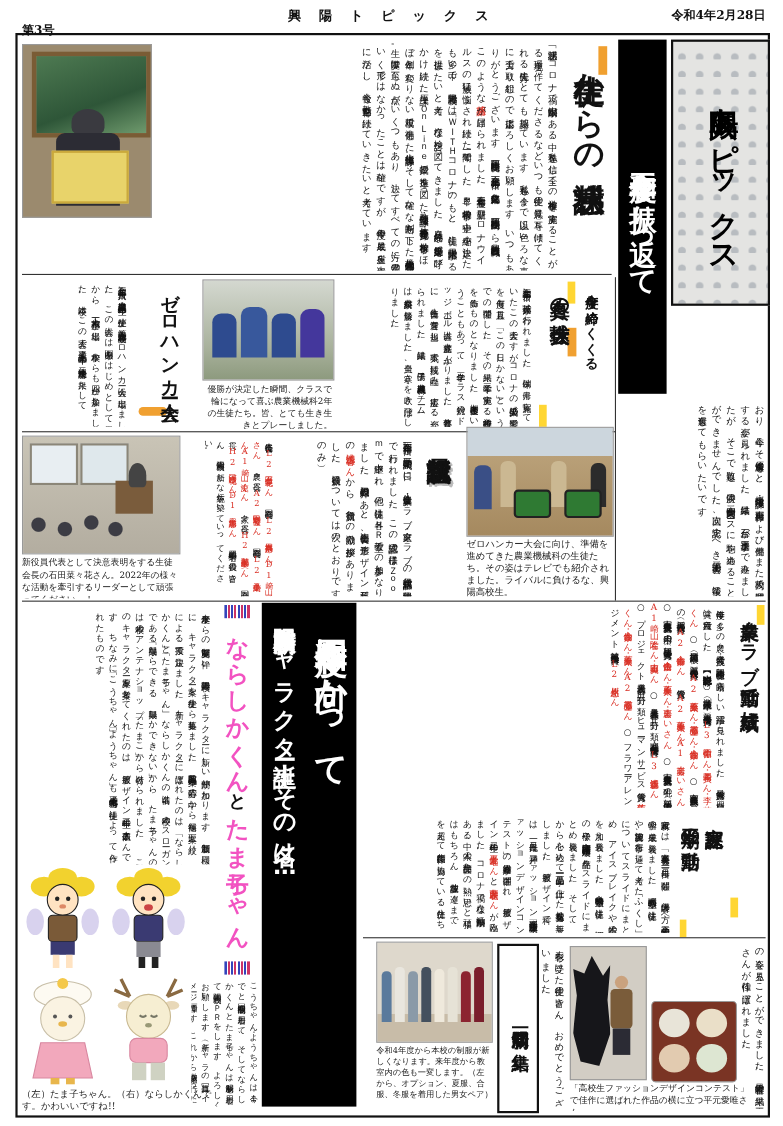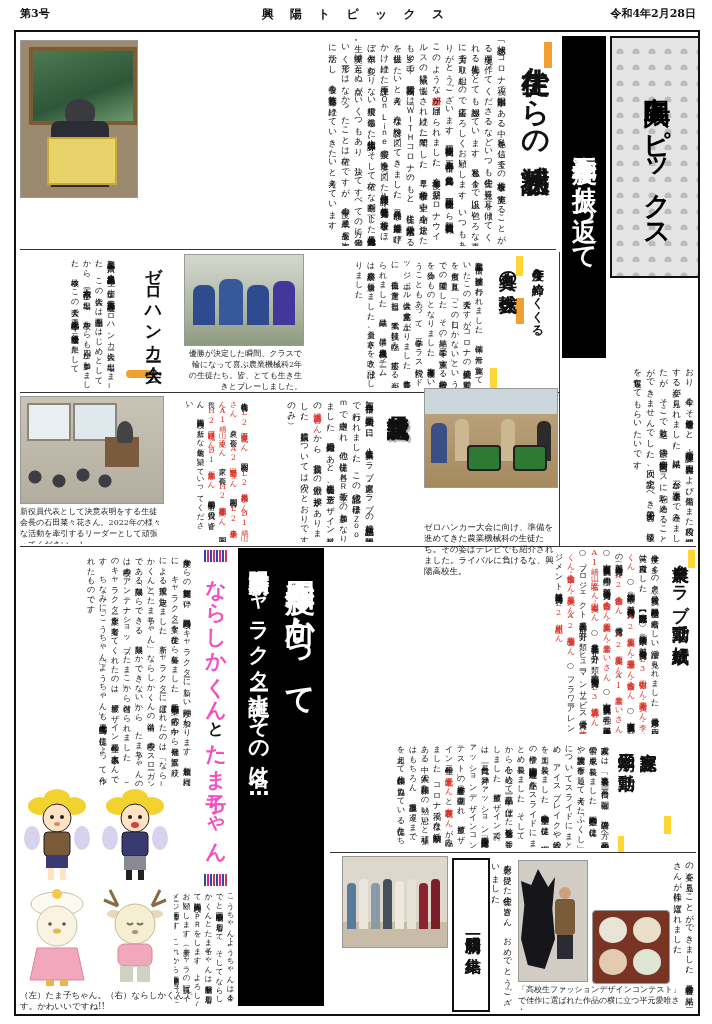--- a/index.html
+++ b/index.html
@@ -16,21 +16,21 @@
   .qr{background:repeating-conic-gradient(#000 0 25%,#fff 0 50%) 0 0/8px 8px;border:2px solid #fff;outline:1px solid #333;}
   .deco{background:repeating-linear-gradient(90deg,#3344bb 0 2px,#fff 2px 3px,#cc3366 3px 5px,#fff 5px 6px);}
   .accent-o{background:#f0a030;}
   .accent-y{background:#ffd633;}
 </style>
 </head>
 <body>
 
 <div id="page">
 
-  <div class="abs" style="left:20px;top:6px;font-size:11px;font-weight:bold;">第3号</div>
+  <div class="abs" style="left:20px;top:20px;font-size:11px;font-weight:bold;">第3号</div>
   <div class="abs" style="left:0;top:6px;width:712px;text-align:center;font-size:12px;font-weight:bold;letter-spacing:6px;">興 陽 ト ピ ッ ク ス</div>
   <div class="abs" style="right:16px;top:6px;font-size:11px;font-weight:bold;">令和4年2月28日</div>
 
   <div class="abs" style="left:14px;top:30px;width:682px;height:982px;border:2px solid #111;"></div>
 
   <div class="abs" style="left:610px;top:36px;width:86px;height:238px;border:2px solid #111;
        background:#e4e4e2 radial-gradient(circle at 8px 14px,#b8bcc0 3px,transparent 4px);background-size:16px 16px;">
     <div class="v hl" style="position:absolute;left:0;top:8px;width:100%;height:224px;font-size:27px;line-height:82px;text-align:center;color:#000;">興陽トピックス</div>
   </div>
 
@@ -107,21 +107,21 @@
   <div class="cap abs" style="left:20px;top:506px;width:142px;height:38px;">新役員代表として決意表明をする生徒会長の石田菜々花さん。2022年の様々な活動を牽引するリーダーとして頑張ってください。！</div>
 
   <div class="photo abs" style="left:424px;top:388px;width:132px;height:98px;background:linear-gradient(#ccd6dd 0 26%,#b9a078 26%,#a5895f);">
     <div class="abs" style="left:6px;top:34px;width:16px;height:40px;background:#3a4f86;border-radius:6px 6px 0 0;"></div>
     <div class="abs" style="left:30px;top:30px;width:14px;height:42px;background:#cbb892;border-radius:6px 6px 0 0;"></div>
     <div class="abs" style="left:76px;top:30px;width:14px;height:42px;background:#cbb892;border-radius:6px 6px 0 0;"></div>
     <div class="abs" style="left:112px;top:32px;width:14px;height:40px;background:#2b2b2b;border-radius:6px 6px 0 0;"></div>
     <div class="abs" style="left:42px;top:56px;width:30px;height:22px;background:#2f7a33;border-radius:4px;border:2px solid #222;"></div>
     <div class="abs" style="left:88px;top:56px;width:30px;height:22px;background:#2f7a33;border-radius:4px;border:2px solid #222;"></div>
   </div>
-  <div class="cap abs" style="left:424px;top:490px;width:132px;height:54px;font-size:8.5px;margin-top:32px;">ゼロハンカー大会に向け、準備を進めてきた農業機械科の生徒たち。その姿はテレビでも紹介されました。ライバルに負けるな、興陽高校生。</div>
+  <div class="cap abs" style="left:424px;top:490px;width:132px;height:54px;font-size:8.5px;">ゼロハンカー大会に向け、準備を進めてきた農業機械科の生徒たち。その姿はテレビでも紹介されました。ライバルに負けるな、興陽高校生。</div>
 
   <div class="v abs" style="left:564px;top:362px;width:132px;height:180px;line-height:13px;">おり、今年こそ優勝奪還をと、授業中・放課後に車両製作および整備、また校内で運転練習する姿が見られました。結果は、三台が三次予選まで進みましたが、そこで敗退し、決勝の二十四分間耐久レースに駒を進めることができませんでした。次回、記念すべき第二十回大会で、後輩に優勝を奪還してもらいたいです。</div>
 
   <div class="rule abs" style="left:20px;top:546px;width:676px;height:1px;"></div>
 
   <div class="abs" style="left:664px;top:548px;width:32px;height:292px;">
     <div class="accent-y abs" style="left:24px;top:2px;width:7px;height:18px;"></div>
     <div class="accent-y abs" style="left:0px;top:268px;width:7px;height:18px;"></div>
     <div class="v hl" style="position:absolute;left:2px;top:4px;width:28px;height:286px;font-size:17px;line-height:26px;">農業クラブ活動で好成績</div>
   </div>
@@ -172,20 +172,21 @@
   <div class="photo abs" style="left:342px;top:856px;width:104px;height:90px;background:linear-gradient(#ded8cc 0 72%,#c8bca8 72%);">
     <div class="abs" style="left:4px;top:26px;width:9px;height:46px;background:#5a7a9c;border-radius:4px 4px 0 0;"></div>
     <div class="abs" style="left:16px;top:22px;width:9px;height:50px;background:#e9e6de;border-radius:4px 4px 0 0;"></div>
     <div class="abs" style="left:28px;top:26px;width:9px;height:46px;background:#8a9aa8;border-radius:4px 4px 0 0;"></div>
     <div class="abs" style="left:40px;top:22px;width:9px;height:50px;background:#44505e;border-radius:4px 4px 0 0;"></div>
     <div class="abs" style="left:52px;top:24px;width:9px;height:48px;background:#efe9dc;border-radius:4px 4px 0 0;"></div>
     <div class="abs" style="left:64px;top:22px;width:9px;height:50px;background:#e6e2d6;border-radius:4px 4px 0 0;"></div>
     <div class="abs" style="left:76px;top:26px;width:9px;height:46px;background:#8c2430;border-radius:4px 4px 0 0;"></div>
     <div class="abs" style="left:88px;top:22px;width:9px;height:50px;background:#7a1e2c;border-radius:4px 4px 0 0;"></div>
   </div>
+  <div class="cap abs" style="left:342px;top:950px;width:106px;height:58px;font-size:7.5px;line-height:10px;">令和4年度から本校の制服が新しくなります。来年度から教室内の色も一変します。（左から、オプション、夏服、合服、冬服を着用した男女ペア）</div>
 
   <div class="abs" style="left:238px;top:548px;width:86px;height:458px;background:#000;">
     <div class="v hl" style="position:absolute;right:4px;top:10px;width:40px;height:360px;color:#fff;font-size:30px;line-height:40px;">令和四年度に向かって</div>
     <div class="v hl" style="position:absolute;left:4px;top:6px;width:34px;height:448px;color:#fff;font-size:21px;line-height:34px;">興陽高校新キャラクター誕生！その名は…</div>
   </div>
 
   <div class="abs" style="left:196px;top:550px;width:40px;height:336px;">
     <div class="deco abs" style="left:8px;top:0;width:24px;height:12px;"></div>
     <div class="v hl" style="position:absolute;left:5px;top:14px;width:30px;height:308px;font-size:21px;line-height:30px;color:#f252c1;"><span style="color:#f252c1;">ならしかくん</span><span style="color:#111;font-size:16px;">と</span><span style="color:#f252c1;">たま子ちゃん</span></div>
     <div class="deco abs" style="left:8px;top:324px;width:24px;height:12px;"></div>

